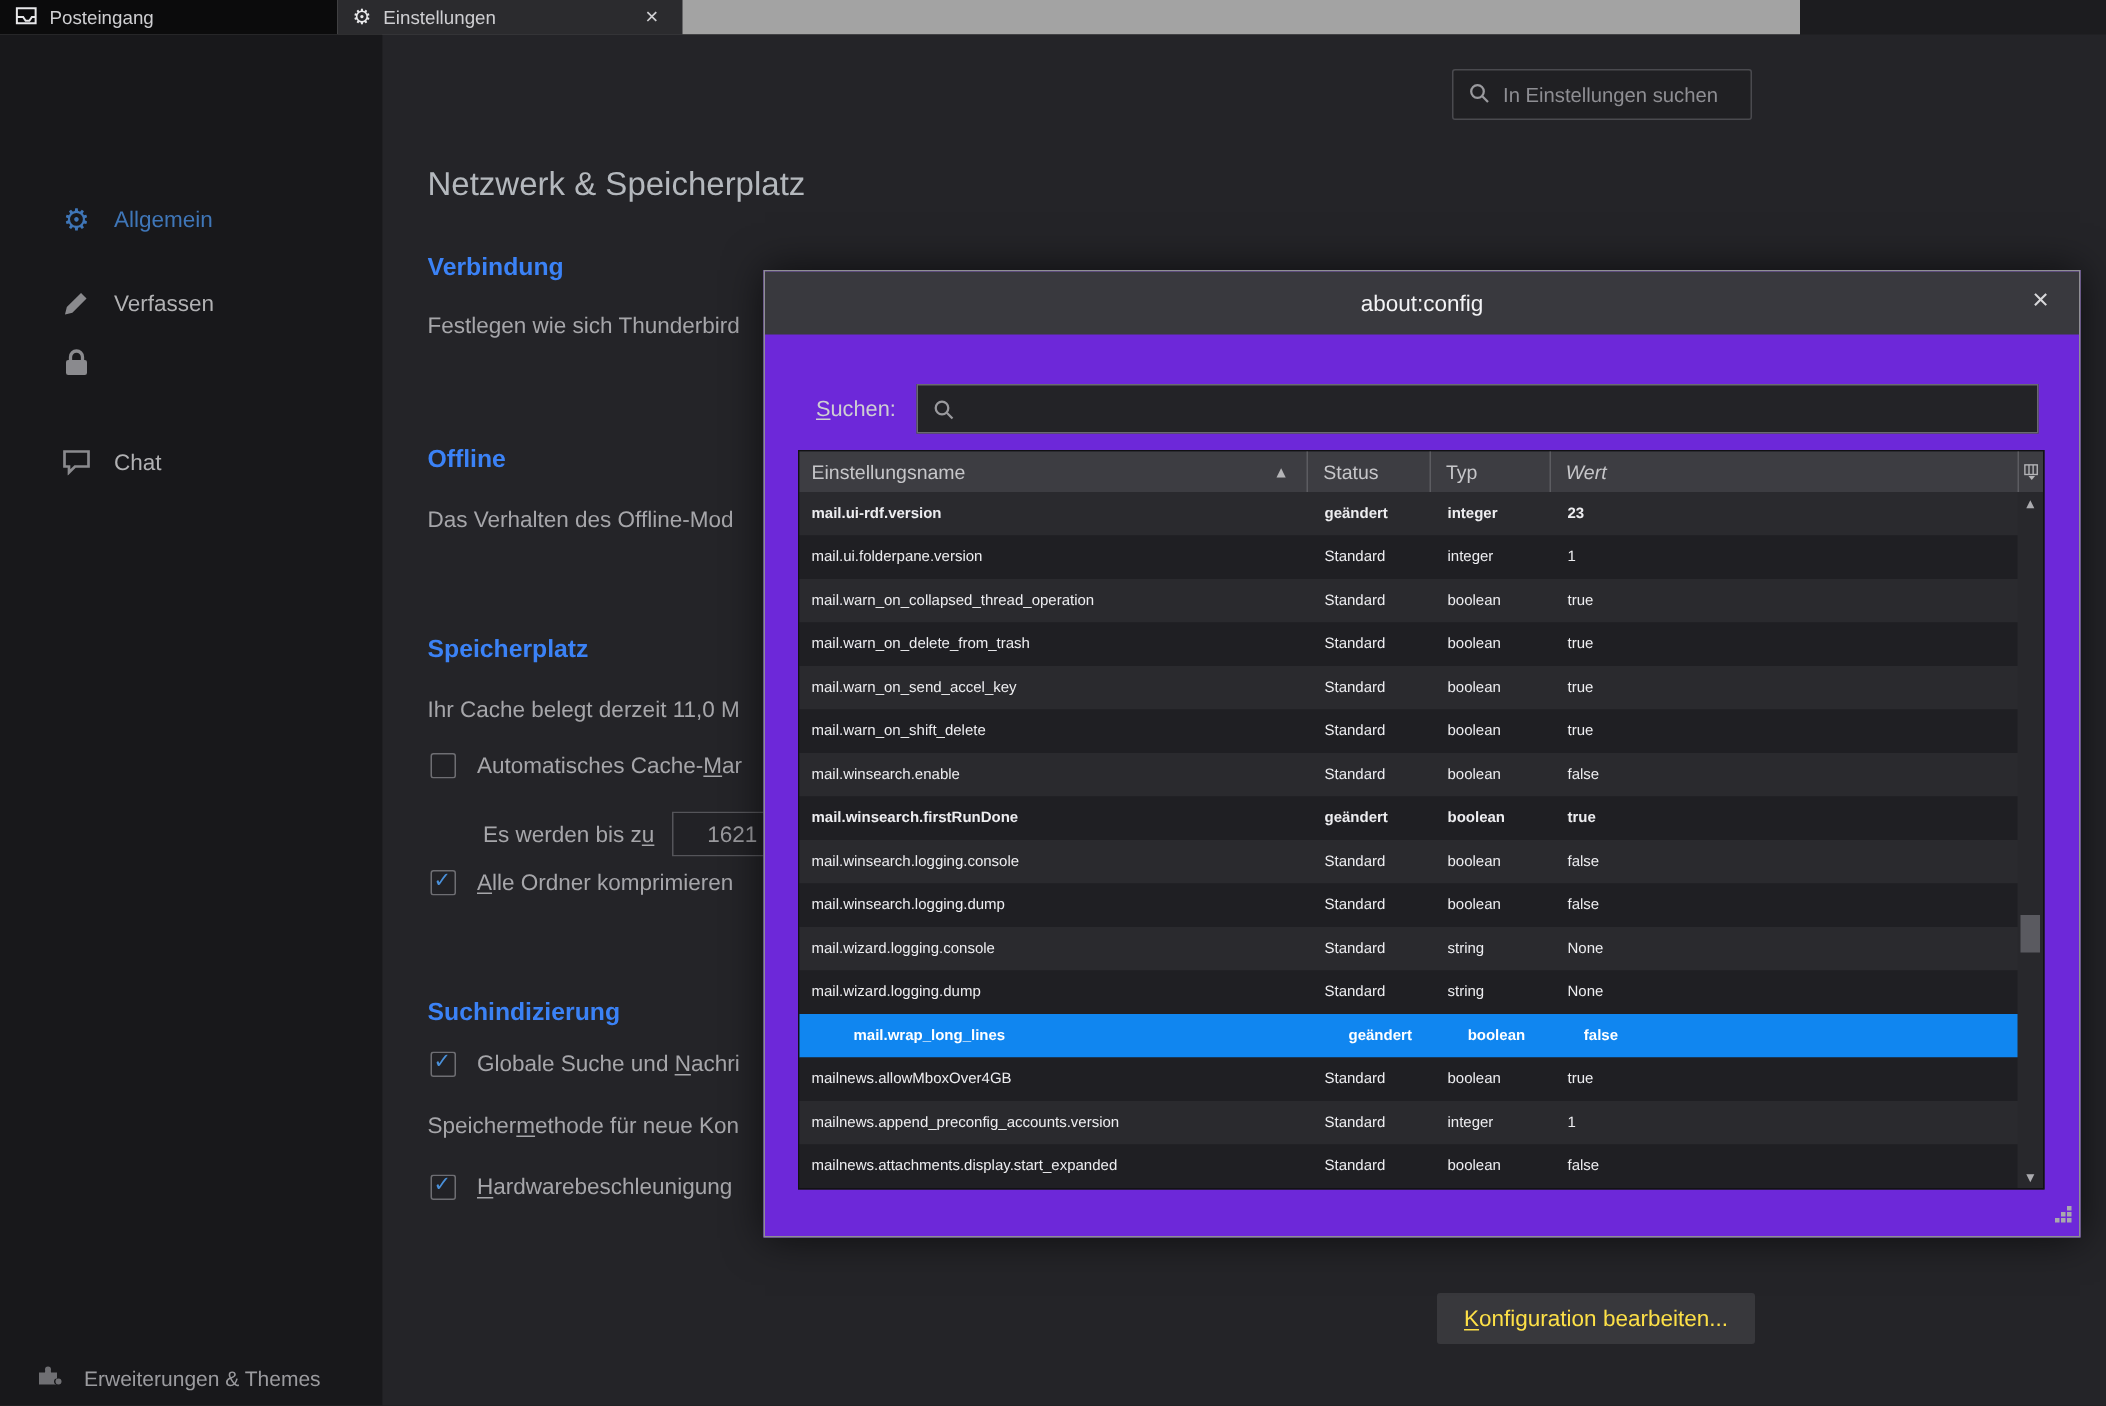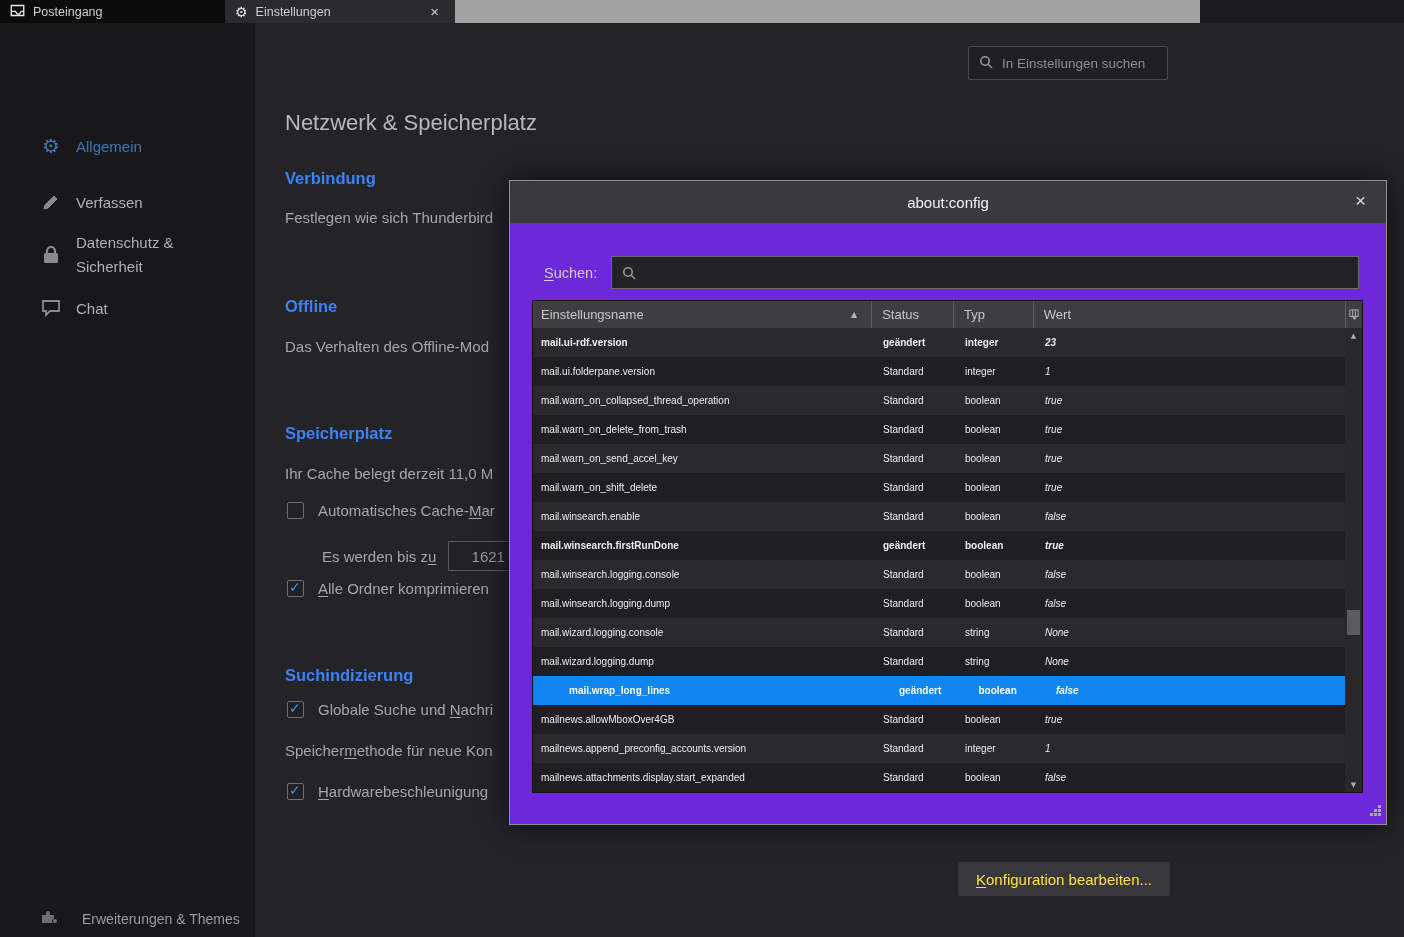--- a/index.html
+++ b/index.html
@@ -22,21 +22,21 @@
   .main{position:absolute;left:0;top:23px;width:1404px;height:914px;}
   .sidebar{position:absolute;left:0;top:0;width:255px;height:914px;background:#18181b;}
   .content{position:absolute;left:255px;top:0;width:1149px;height:914px;background:#242428;}
 
   
   .side-item{position:absolute;left:0;display:flex;align-items:center;gap:14px;padding-left:40px;font-size:15px;color:#b1b1b3;cursor:default;}
   .side-item .icn{width:22px;height:22px;display:flex;align-items:center;justify-content:center;color:#8a8a8e;}
   .side-item.active, .side-item.active .icn{color:var(--sidebar-active);}
   .side-item .gear-glyph{font-family:"DejaVu Sans",sans-serif;font-size:20px;line-height:1;}
   .side-twoline{line-height:1.6;}
-  .side-footer{position:absolute;left:0;bottom:8px;display:flex;align-items:center;gap:24px;padding-left:40px;font-size:14px;color:#9b9b9f;}
+  .side-footer{position:absolute;left:0;bottom:8px;display:flex;align-items:center;gap:14px;padding-left:24px;font-size:14px;color:#9b9b9f;}
 
   
   .clip{position:absolute;left:30px;width:224px;white-space:nowrap;overflow:hidden;}
   .page-title{font-size:22px;font-weight:400;color:#b4b8bd;}
   .sec-h{font-size:16.5px;font-weight:700;color:#3b82f6;}
   .body-t{font-size:15px;color:#a6a6aa;}
   .cb-row{display:flex;align-items:center;gap:14px;padding-left:2px;}
   .checkbox{width:17px;height:17px;border:1px solid #6e6e73;background:#222226;border-radius:2px;flex:0 0 auto;position:relative;}
   .checkbox.checked::after{content:"✓";font-family:"DejaVu Sans",sans-serif;position:absolute;left:1px;top:-2px;font-size:14px;font-weight:700;color:var(--check-blue);}
   .ak{text-decoration:underline;text-underline-offset:2px;}
@@ -54,33 +54,33 @@
   .dlg-search-label{font-size:14.5px;color:#cfcfd2;margin-right:14px;}
   .dlg-search-input{flex:1;height:33px;background:#232327;border:1px solid #6a6a70;display:flex;align-items:center;padding:0 10px;}
 
   .tbl{position:absolute;left:22px;top:119px;width:831px;height:493px;background:#202024;border:1px solid #121214;}
   .tbl-head{display:flex;height:27px;background:#3d3d42;color:#c6c6c9;font-size:13px;align-items:center;}
   .th{display:flex;align-items:center;height:100%;padding-left:8px;}
   .th-sep{border-right:1px solid #5c5c61;}
   .th-name{width:340px;justify-content:space-between;padding-right:14px;}
   .th-status{width:82px;padding-left:10px;}
   .th-typ{width:80px;padding-left:10px;}
-  .th-wert{width:312px;padding-left:10px;}
+  .th-wert{width:312px;padding-left:10px;font-style:italic;}
   .th-picker{width:17px;justify-content:center;padding:0;border-left:1px solid #5c5c61;}
   .sort-tri{font-family:"DejaVu Sans",sans-serif;font-size:8px;color:#b5b5b8;}
   .tbl-body{position:absolute;left:0;top:27px;width:814px;}
   .cfg-row{display:flex;height:29px;align-items:center;font-size:10px;color:#ededf0;}
   .cfg-row.odd{background:#2a2a2e;}
   .cfg-row.even{background:#1f1f23;}
   .cfg-row.changed{font-weight:700;}
   .cfg-row.selected{background:var(--accent);color:#ffffff;padding-left:28px;}
   .c-name{width:340px;padding-left:8px;overflow:hidden;white-space:nowrap;}
   .c-status{width:82px;padding-left:10px;}
   .c-typ{width:80px;padding-left:10px;}
-  .c-wert{width:312px;padding-left:10px;font-style:italic;}
+  .c-wert{width:312px;padding-left:10px;}
   .tbl-scroll{position:absolute;right:0;top:27px;bottom:0;width:17px;background:#28282c;}
   .sb-arrow{position:absolute;left:0;width:17px;height:15px;display:flex;align-items:center;justify-content:center;font-family:"DejaVu Sans",sans-serif;font-size:7px;color:#ababaf;}
   .sb-up{top:0;} .sb-down{bottom:0;}
   .sb-thumb{position:absolute;left:2px;width:13px;top:282px;height:25px;background:#5a5a60;}
   .dlg-grip{position:absolute;right:4px;bottom:3px;}
 
   .mag{stroke:#9a9a9e;fill:none;stroke-width:1.5;}
 </style>
 </head>
 <body>
@@ -116,21 +116,20 @@
       </span>
       <span>Verfassen</span>
     </div>
     <div class="side-item side-twoline" style="top:208px;width:215px;white-space:normal;">
       <span class="icn">
         <svg width="18" height="20" viewBox="0 0 18 20">
             <rect x="2" y="8" width="14" height="10" rx="1.5" fill="#8a8a8e"></rect>
             <path d="M5 8V6a4 4 0 0 1 8 0v2" fill="none" stroke="#8a8a8e" stroke-width="2.2"></path>
           </svg>
       </span>
-      <span style="width:130px;">Datenschutz &amp; Sicherheit</span>
     </div>
     <div class="side-item" style="top:274px;">
       <span class="icn">
         <svg width="20" height="18" viewBox="0 0 20 18">
             <path d="M2 2h16v10H9l-4 4v-4H2z" fill="none" stroke="#8a8a8e" stroke-width="1.8"></path>
           </svg>
       </span>
       <span>Chat</span>
     </div>
     <div class="side-footer">

